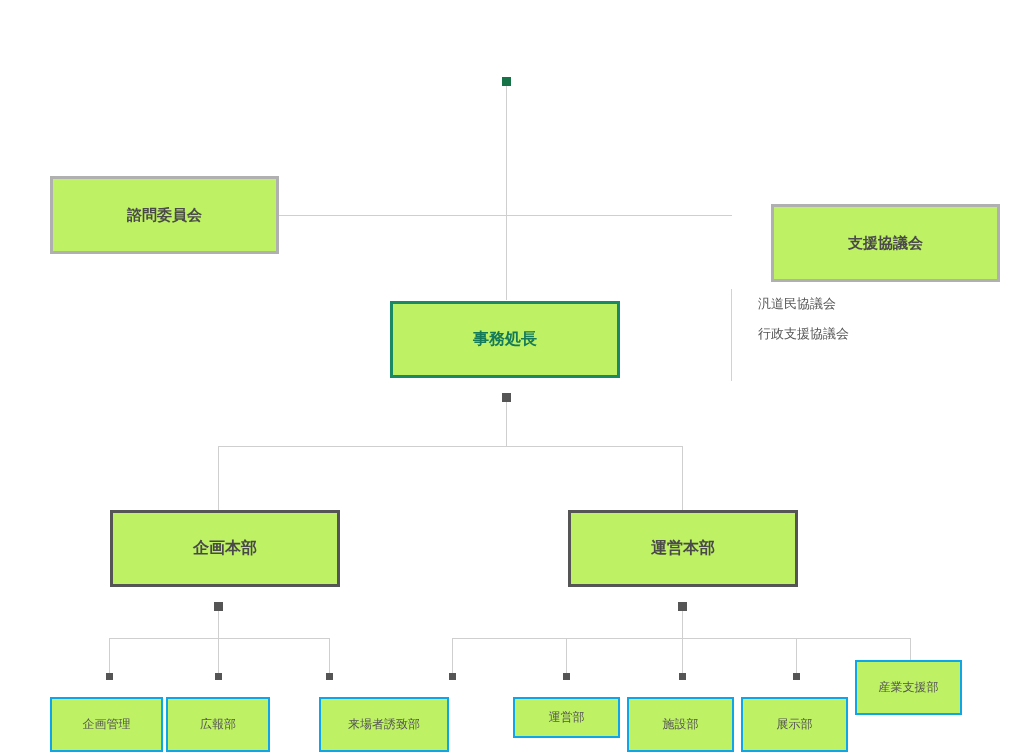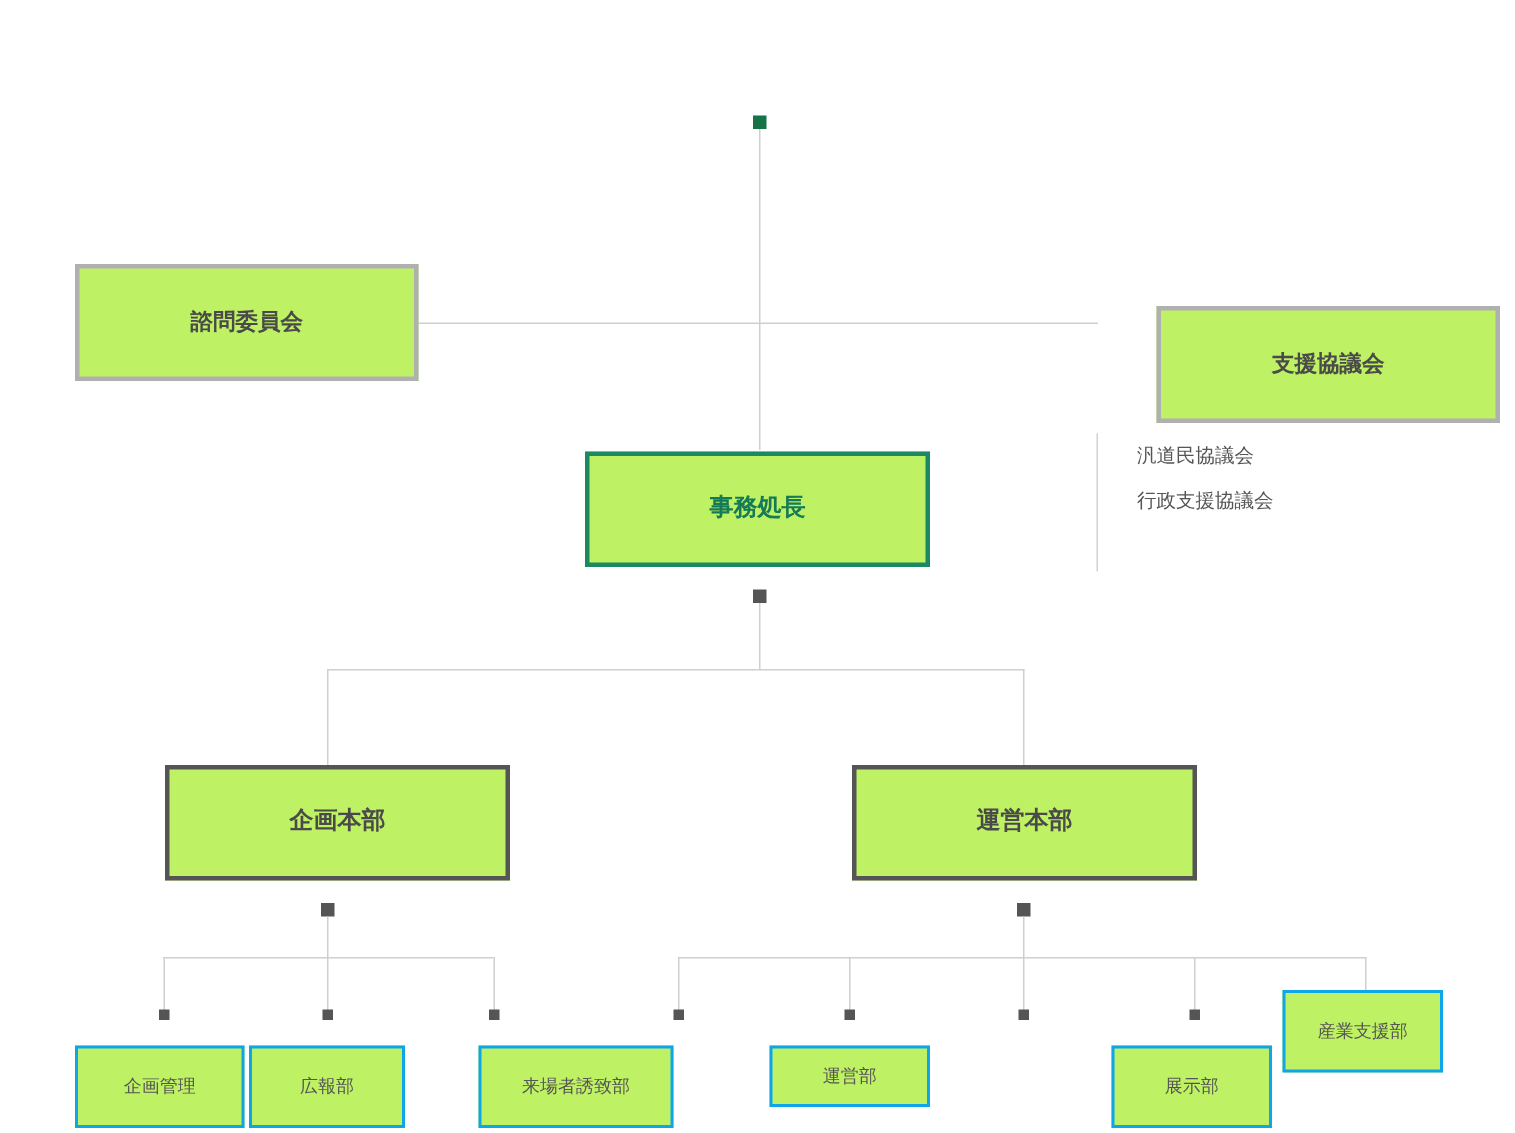--- a/index.html
+++ b/index.html
@@ -194,20 +194,23 @@
   <div class="conn v" style="left:910px; top:638px; height:38px;"></div>
   <div class="node-dot small" style="left:449px; top:673px;"></div>
   <div class="node-dot small" style="left:563px; top:673px;"></div>
   <div class="node-dot small" style="left:679px; top:673px;"></div>
   <div class="node-dot small" style="left:793px; top:673px;"></div>
   <div class="node-dot small" style="left:907px; top:673px;"></div>
 
   <div class="box level-dept" style="left:513px; top:697px; width:107px; height:41px;">
     <span class="box-label">運営部</span>
   </div>
+  <div class="box level-dept" style="left:627px; top:697px; width:107px; height:55px;">
+    <span class="box-label">施設部</span>
+  </div>
   <div class="box level-dept" style="left:741px; top:697px; width:107px; height:55px;">
     <span class="box-label">展示部</span>
   </div>
   <div class="box level-dept" style="left:855px; top:660px; width:107px; height:55px;">
     <span class="box-label">産業支援部</span>
   </div>
 
 </div>
 
 </body></html>

